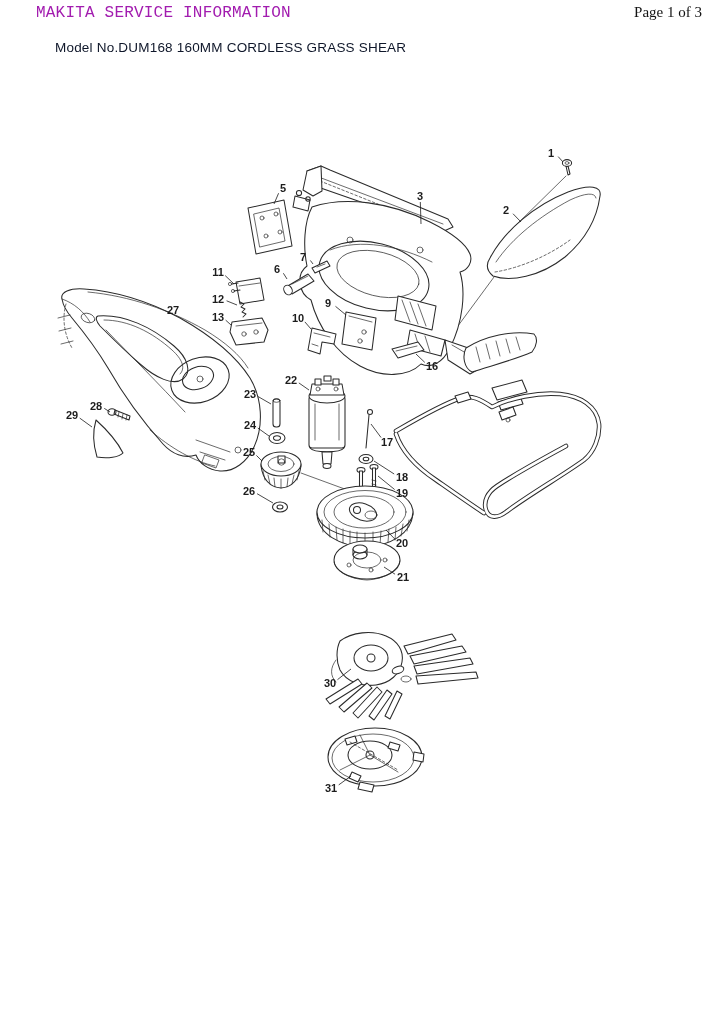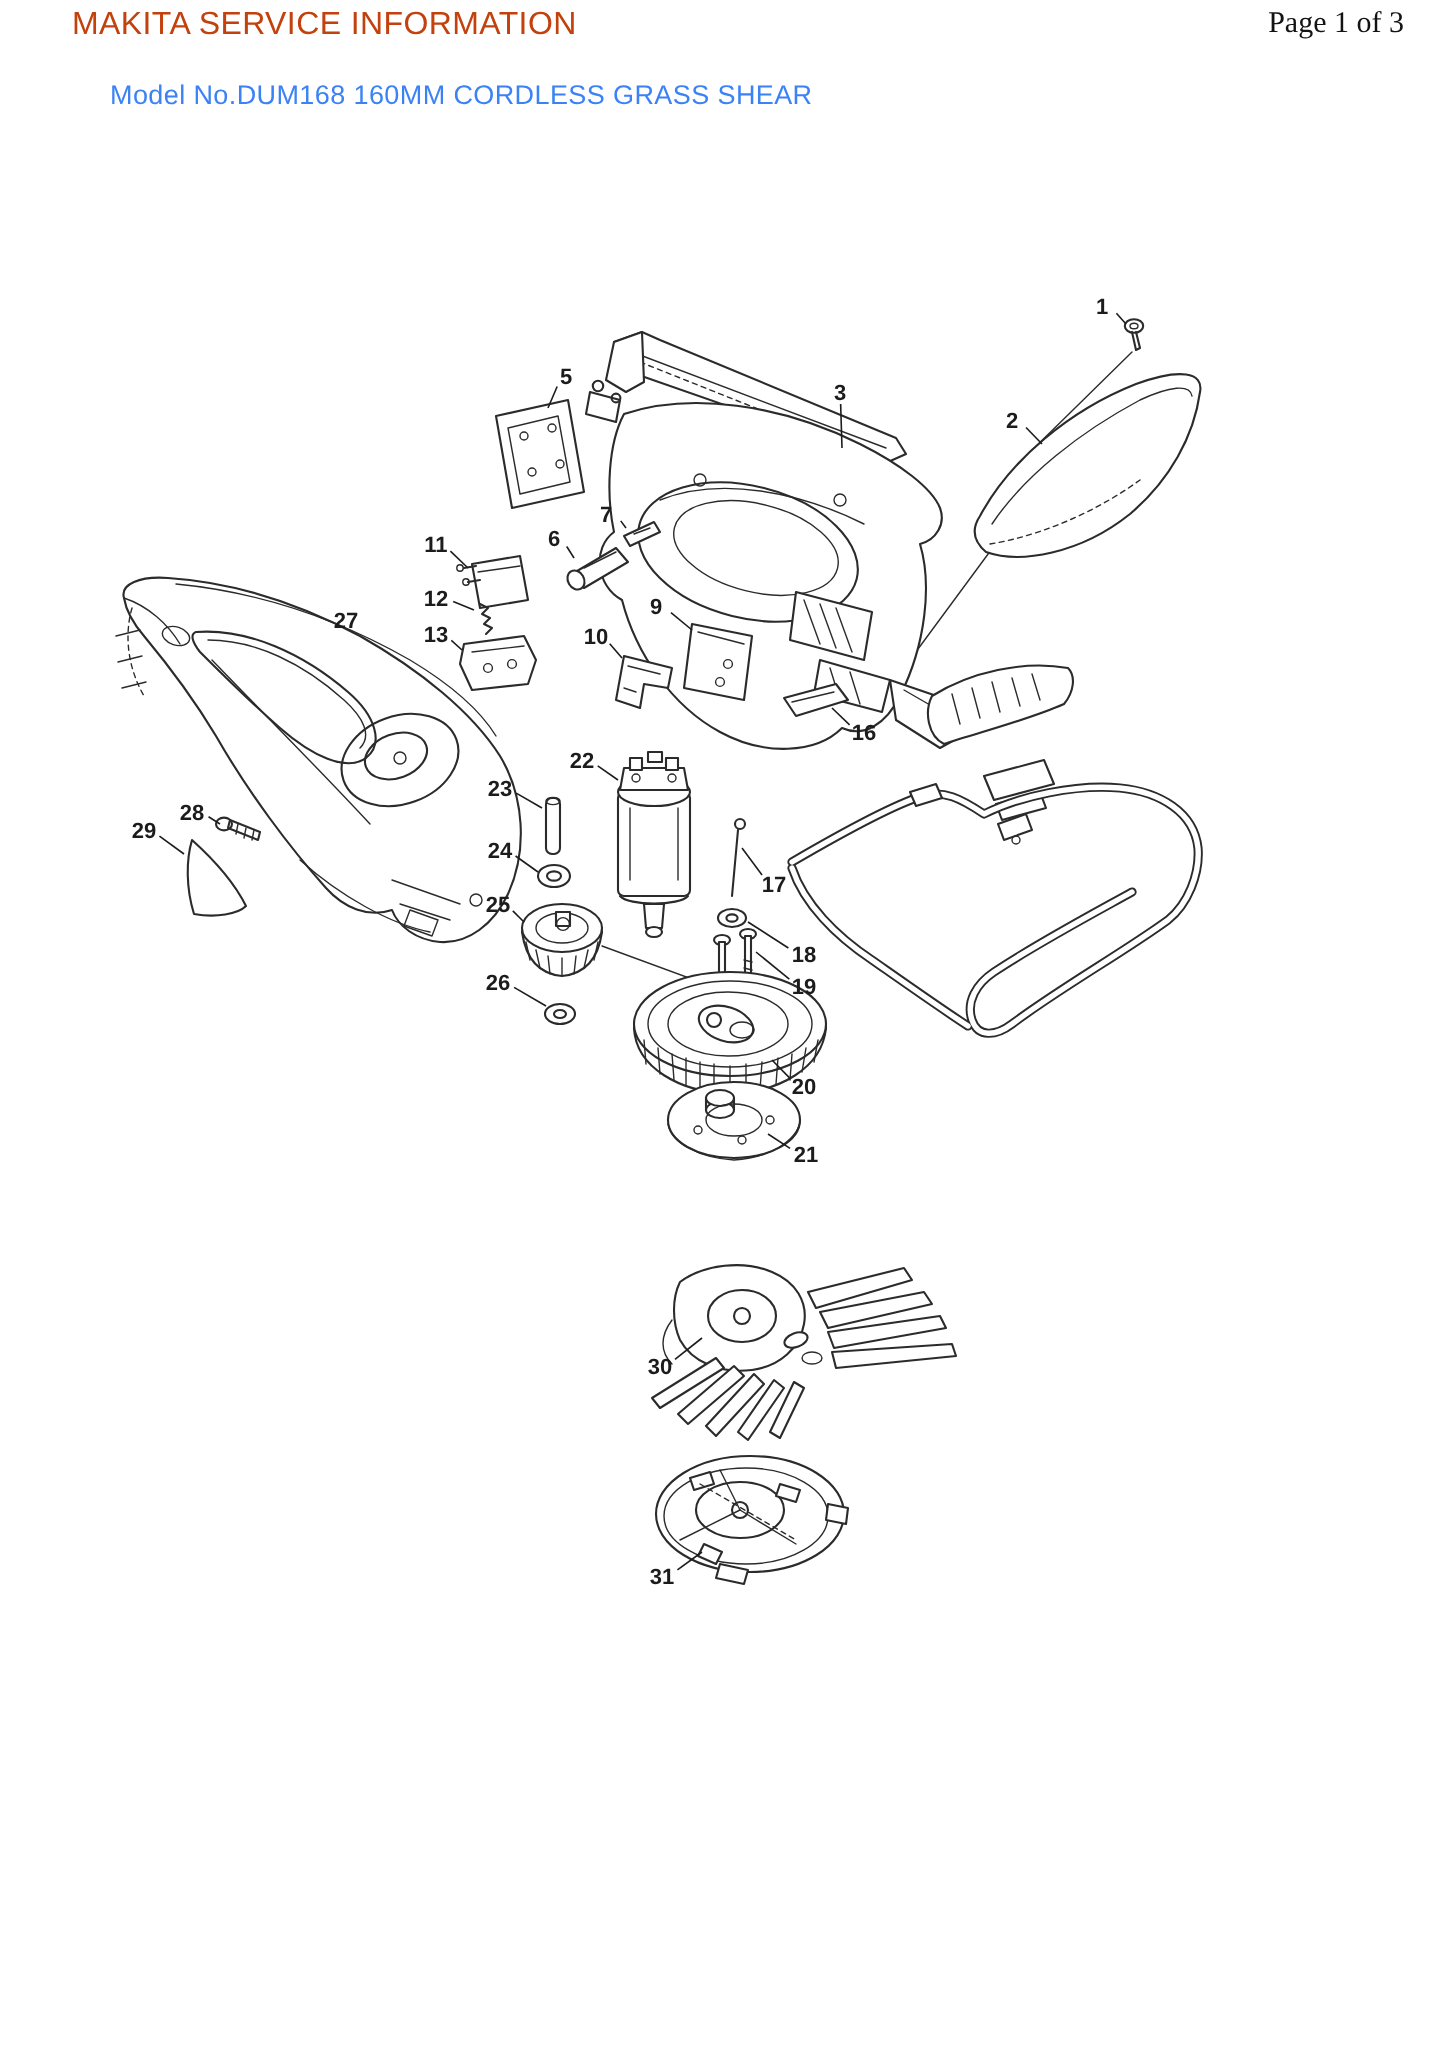--- a/index.html
+++ b/index.html
@@ -5,32 +5,32 @@
   html,body{margin:0;padding:0;background:#e8e8e8;}
   .page{
     position:relative;
     width:724px;height:1024px;
     background:#ffffff;
     font-family:"Liberation Sans",sans-serif;
     overflow:hidden;
   }
   .hdr-title{
     position:absolute;left:36px;top:4px;
-    font-family:Liberation Sans, sans-serif;
-    font-size:16px;color:#c2410c;letter-spacing:.2px;
+    font-family:Liberation Mono, monospace;
+    font-size:16px;color:#a21caf;letter-spacing:.2px;
   }
   .hdr-page{
     position:absolute;right:22px;top:4px;
     font-family:Liberation Serif, serif;
     font-size:15px;color:#131313;
   }
   .model-line{
     position:absolute;left:55px;top:40px;
     font-family:"Liberation Sans",sans-serif;
-    font-size:13.5px;color:#3b82f6;letter-spacing:.2px;
+    font-size:13.5px;color:#0f172a;letter-spacing:.2px;
   }
   svg{position:absolute;left:0;top:0;}
   .ink{stroke:#2b2b2b;fill:none;stroke-width:1.05;stroke-linejoin:round;stroke-linecap:round;}
   .ink-thin{stroke:#2b2b2b;fill:none;stroke-width:.7;stroke-linejoin:round;stroke-linecap:round;}
   .ink-fill{stroke:#2b2b2b;fill:#ffffff;stroke-width:1.05;stroke-linejoin:round;stroke-linecap:round;}
   .dash{stroke-dasharray:2.5 2.2;}
   .tube{stroke:#2b2b2b;fill:none;stroke-width:4.6;stroke-linejoin:round;stroke-linecap:round;}
   .tube-core{stroke:#ffffff;fill:none;stroke-width:2.7;stroke-linejoin:round;stroke-linecap:round;}
   .callout-text{
     font-family:"Liberation Sans",sans-serif;

